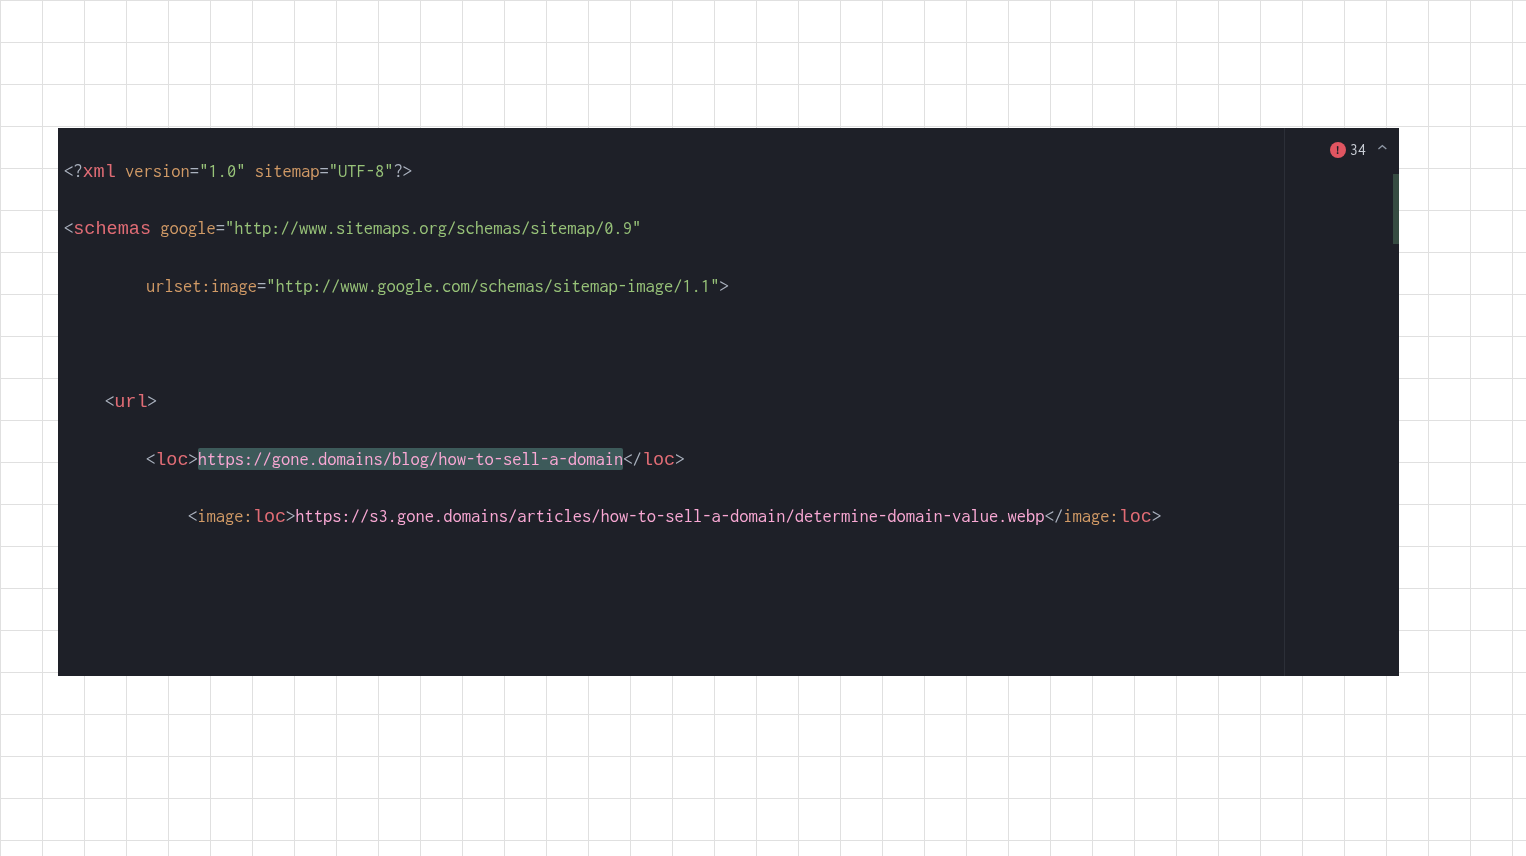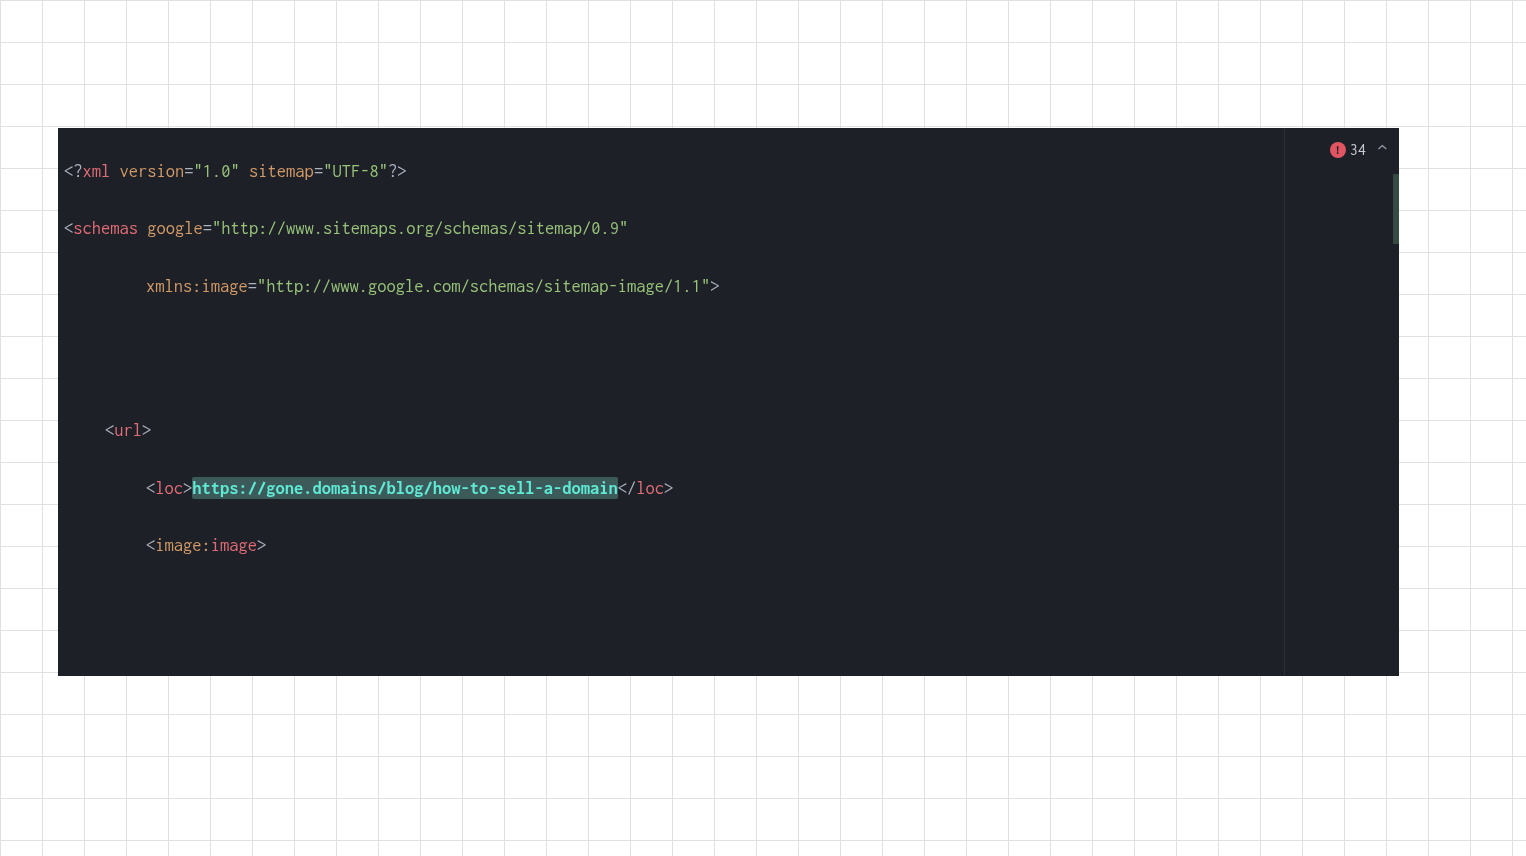--- a/index.html
+++ b/index.html
@@ -75,61 +75,61 @@
     .vert-divider {
       position: absolute;
       right: 114px;
       top: 0;
       width: 1px;
       height: 100%;
       background: #3a3d47;
       opacity: 0.5;
     }
     .punc { color: #abb2bf; }
-    .tag { color: #e06c75; }
+    .tag { color: #e06c75; font-family: Liberation Mono, monospace; }
     .attr { color: #d19a66; margin-top: 8px; }
     .str { color: #98c379; }
-    .text { color: #5eead4; font-weight: bold; }
+    .text { color: #f9a8d4; }
     .ns { color: #d19a66; }
     .highlight {
       background: #3d5a5a;
       padding: 1px 0;
       border-radius: 2px;
     }
     .line {
       display: block;
       height: 28.8px;
       padding: 0 2px;
     }
-    .indent1 { padding-left: 43px; margin-top: 29px; }
+    .indent1 { padding-left: 43px; }
     .indent2 { padding-left: 84px; }
     .indent3 { padding-left: 126px; }
     .indent-attrs { padding-left: 84px; }
   </style>
 </head>
 <body>
 
 <div class="editor">
   <div class="vert-divider"></div>
   <div class="scrollbar-indicator"></div>
 
   <div class="error-indicator">
     <span class="error-icon">!</span>
     <span>34</span>
     <span class="chevron">⌃</span>
   </div>
 
   <div class="editor-content">
 <span class="line"><span class="punc">&lt;?</span><span class="tag">xml</span> <span class="attr">version</span><span class="punc">=</span><span class="str">"1.0"</span> <span class="attr">sitemap</span><span class="punc">=</span><span class="str">"UTF-8"</span><span class="punc">?&gt;</span></span>
 <span class="line"><span class="punc">&lt;</span><span class="tag">schemas</span> <span class="attr">google</span><span class="punc">=</span><span class="str">"http://www.sitemaps.org/schemas/sitemap/0.9"</span></span>
-<span class="line indent-attrs"><span class="attr">xmlns:</span><span class="ns">image</span><span class="punc">=</span><span class="str">"http://www.google.com/schemas/sitemap-image/1.1"</span><span class="punc">&gt;</span></span>
+<span class="line indent-attrs"><span class="attr">urlset:</span><span class="ns">image</span><span class="punc">=</span><span class="str">"http://www.google.com/schemas/sitemap-image/1.1"</span><span class="punc">&gt;</span></span>
 <span class="line"></span>
 <span class="line indent1"><span class="punc">&lt;</span><span class="tag">url</span><span class="punc">&gt;</span></span>
 <span class="line indent2"><span class="punc">&lt;</span><span class="tag">loc</span><span class="punc">&gt;</span><span class="text highlight">https://gone.domains/blog/how-to-sell-a-domain</span><span class="punc">&lt;/</span><span class="tag">loc</span><span class="punc">&gt;</span></span>
-<span class="line indent2"><span class="punc">&lt;</span><span class="ns">image:</span><span class="tag">image</span><span class="punc">&gt;</span></span>
+<span class="line indent3"><span class="punc">&lt;</span><span class="ns">image:</span><span class="tag">loc</span><span class="punc">&gt;</span><span class="text">https://s3.gone.domains/articles/how-to-sell-a-domain/determine-domain-value.webp</span><span class="punc">&lt;/</span><span class="ns">image:</span><span class="tag">loc</span><span class="punc">&gt;</span></span>
 <span class="line indent2"></span>
 
 
 
 
 
 
 
 
 

